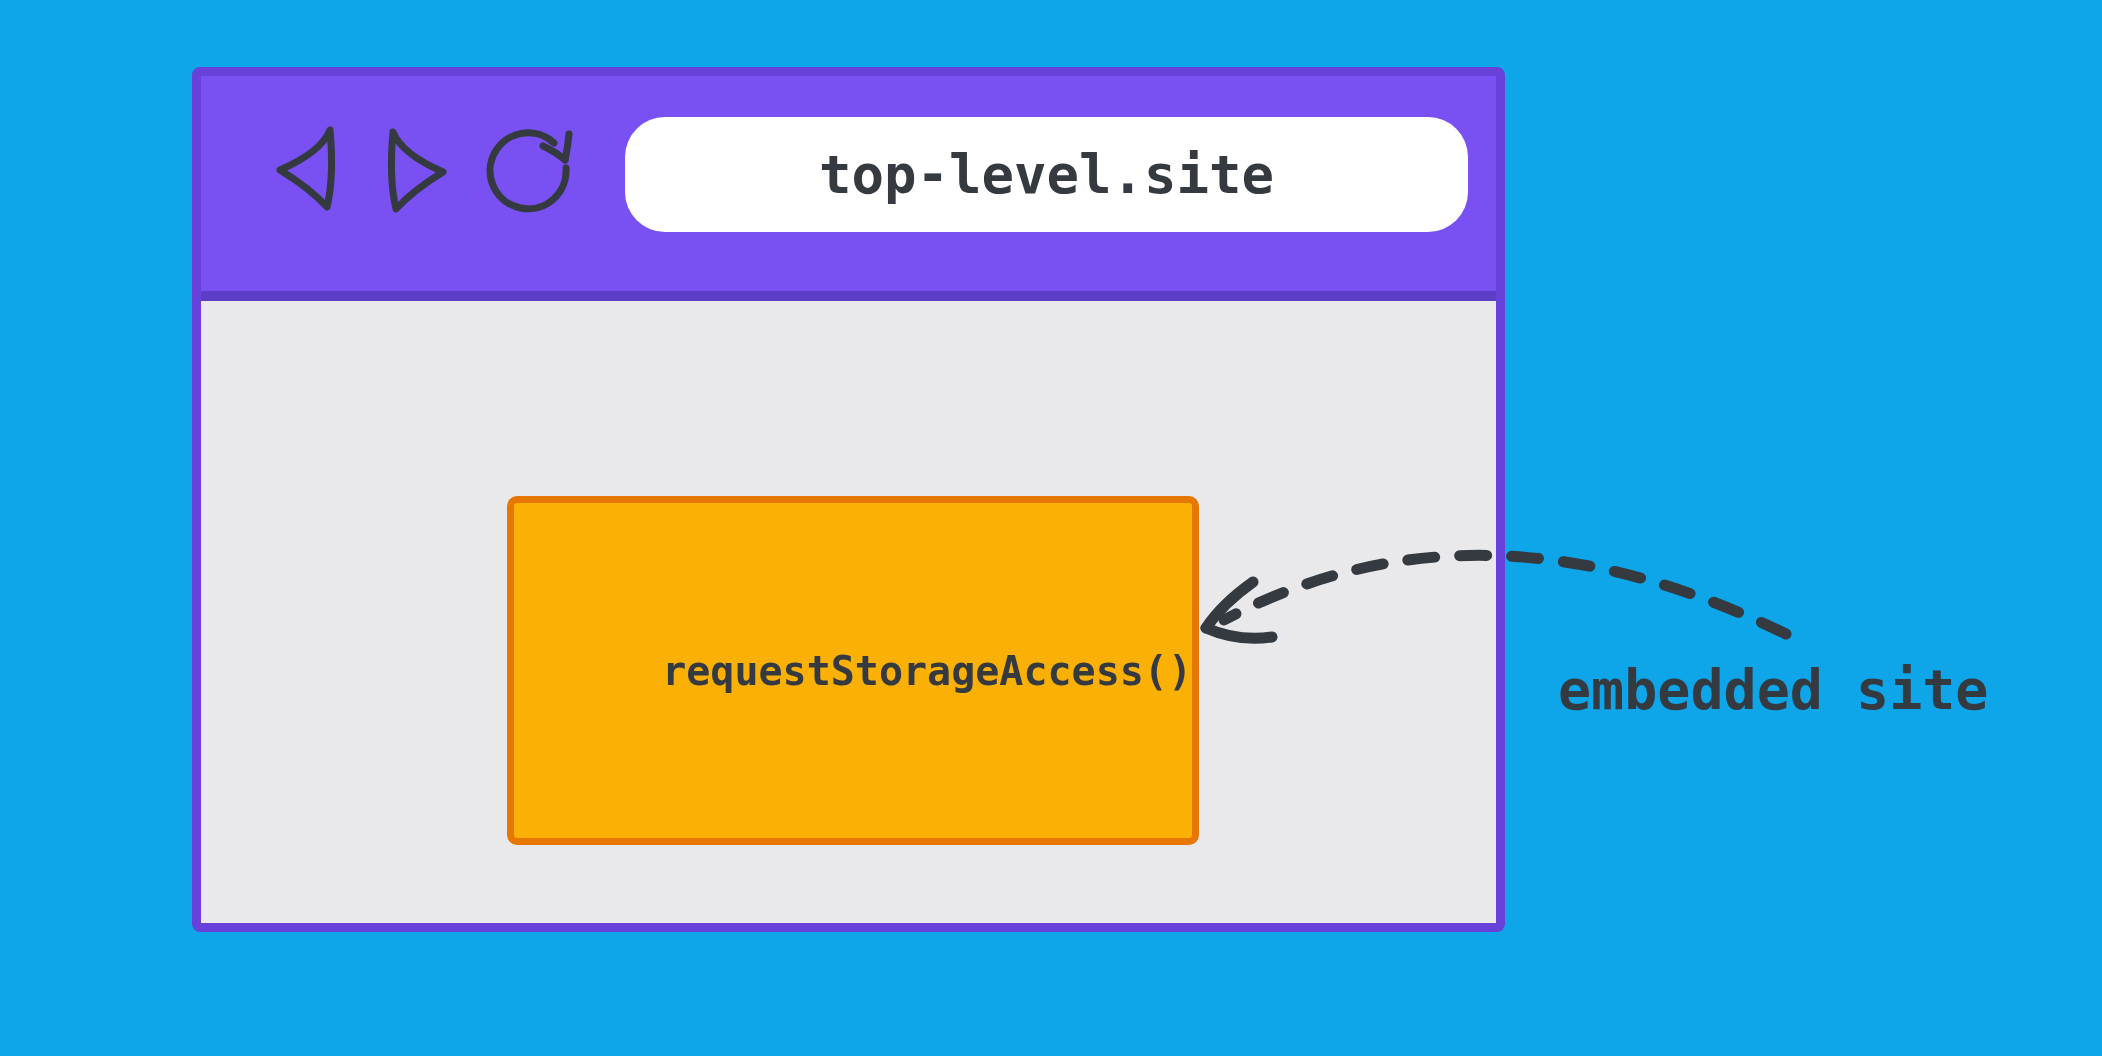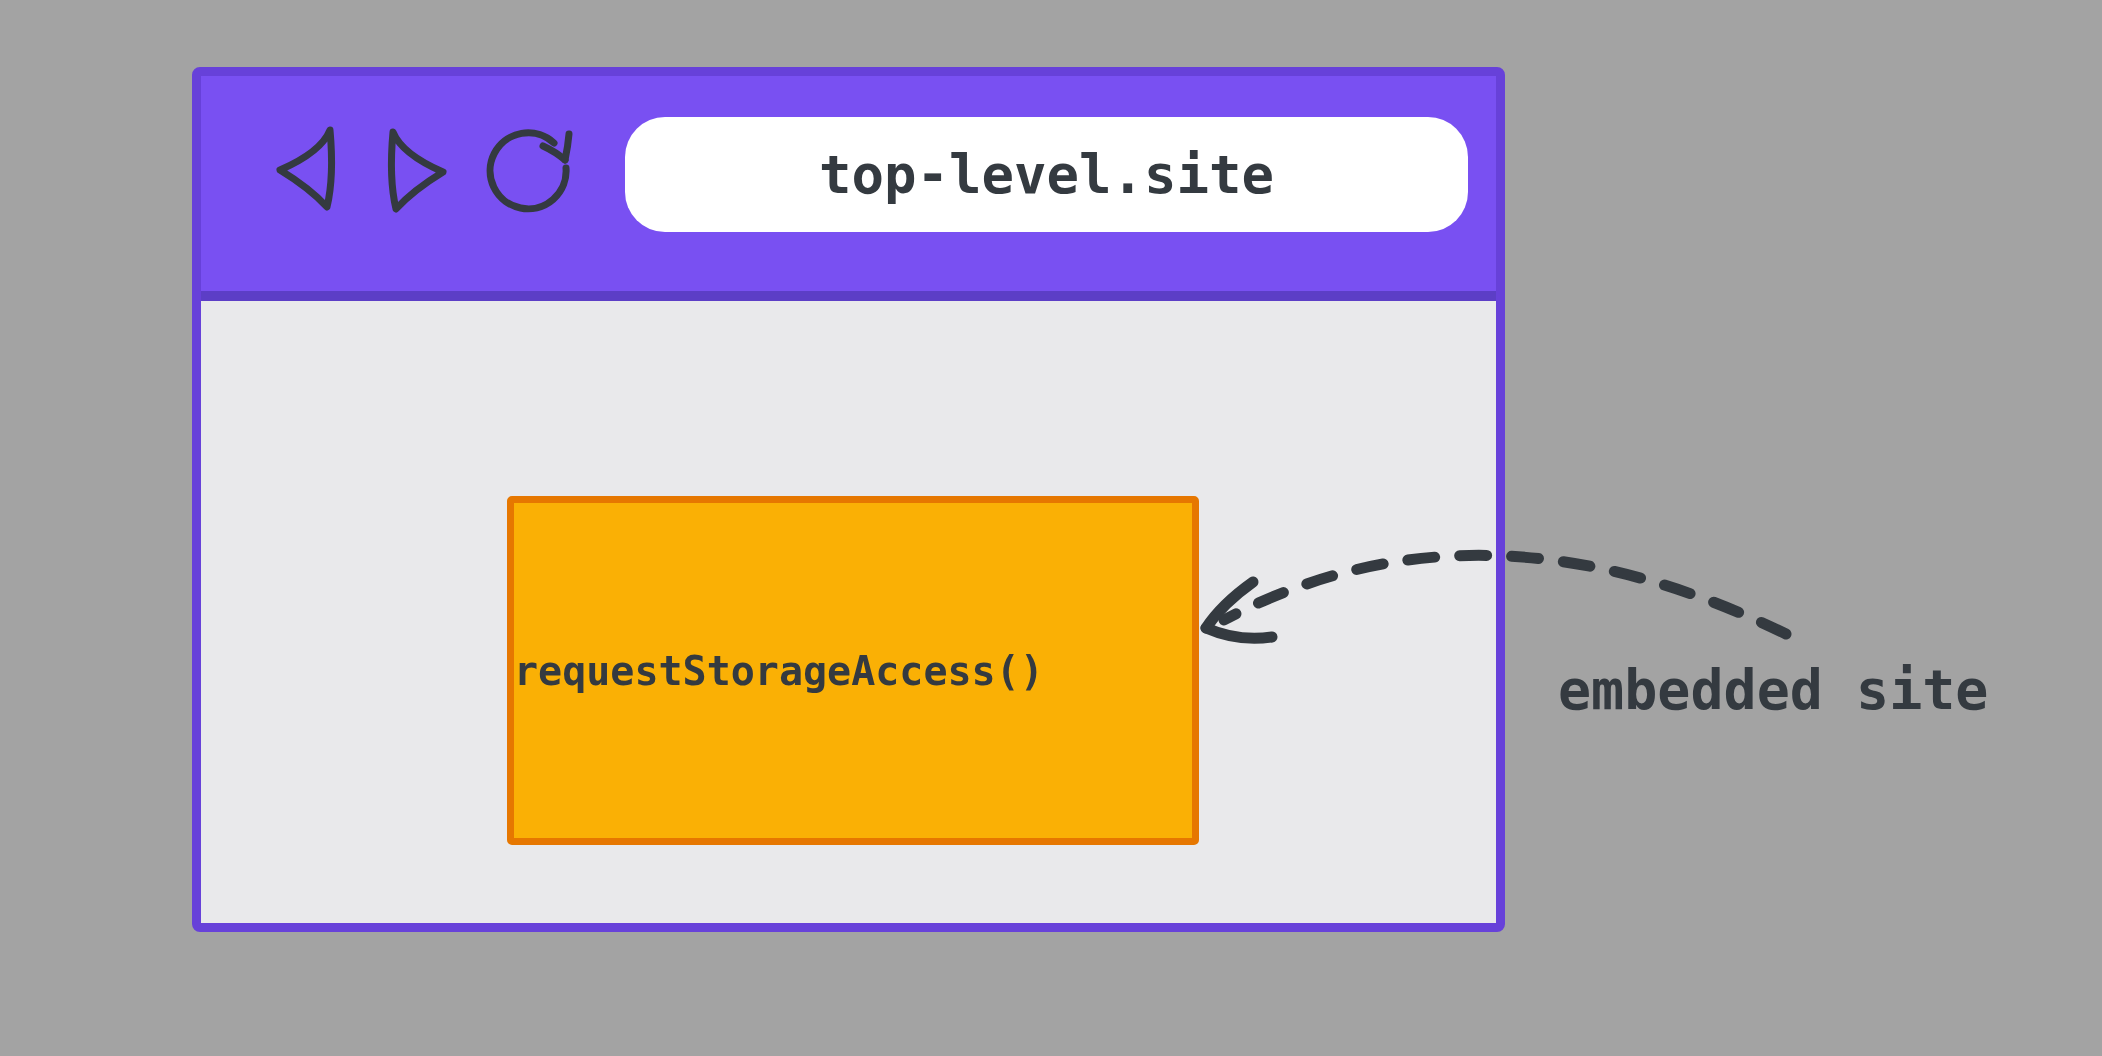--- a/index.html
+++ b/index.html
@@ -15,21 +15,21 @@
   * { margin: 0; padding: 0; box-sizing: border-box; }
   html, body { background: #FFFFFF; }
   body {
     font-family: "DejaVu Sans Mono", "Liberation Mono", monospace;
     color: var(--ink);
   }
   .page {
     position: relative;
     width: 2102px;
     height: 1056px;
-    background: #a3a3a3;
+    background: #0ea5e9;
     overflow: hidden;
   }
   .window {
     position: absolute;
     left: 192px; top: 67px;
     width: 1313px; height: 865px;
     border: 9px solid var(--border_purple);
     border-radius: 8px;
     background: var(--content_gray);
     overflow: hidden;
@@ -76,24 +76,25 @@
     position: absolute;
     left: 0; right: 0; top: 225px; bottom: 0;
     background: var(--content_gray);
   }
   .iframe-box {
     position: absolute;
     left: 507px; top: 496px;
     width: 692px; height: 349px;
     background: var(--frame_orange);
     border: 7px solid var(--frame_border_orange);
-    border-radius: 5px;
+    border-radius: 10px;
     display: flex;
     align-items: center;
-    justify-content: flex-start;
+    justify-content: flex-end;
+    padding-left: 40px;
   }
   .iframe-box span {
     font-size: 40px;
     font-weight: bold;
     color: var(--ink);
     white-space: nowrap;
   }
   .arrow-overlay {
     position: absolute;
     left: 0; top: 0;

